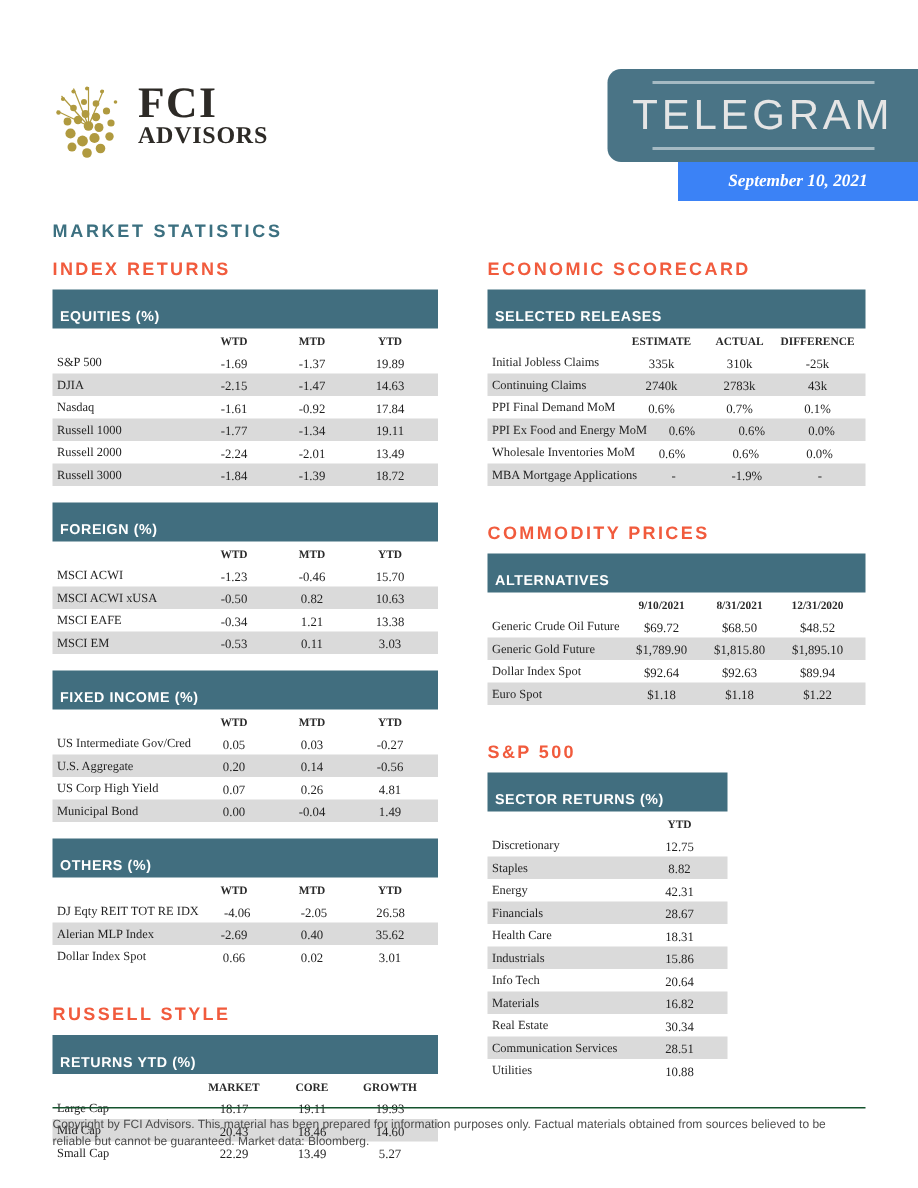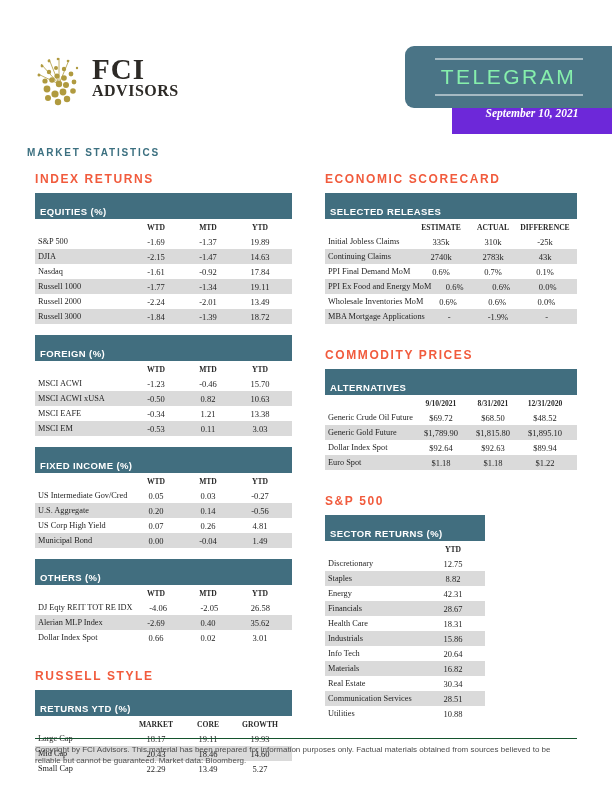--- a/index.html
+++ b/index.html
@@ -12,27 +12,27 @@
   .logo svg { width:52px; height:56px; }
   .brand { margin-left:7px; margin-top:2px; color:#2d2a26; font-family:"Liberation Serif", serif; }
   .brand-top { font-size:29px; font-weight:700; letter-spacing:1px; line-height:26px; }
   .brand-bottom { font-size:16px; font-weight:700; letter-spacing:.5px; line-height:18px; }
   .badge {
     position:absolute; left:405px; top:46px; right:0; height:62px;
     background:#4a7486; border-radius:9px 0 0 9px; z-index:2;
     display:flex; flex-direction:column; justify-content:center; align-items:center;
   }
   .badge-line { width:148px; height:2px; background:rgba(255,255,255,.5); }
-  .badge-title { color:#86efac; font-size:21px; font-weight:400; letter-spacing:2.5px; margin:5px 0; }
+  .badge-title { color:#e5e5e5; font-size:28px; font-weight:400; letter-spacing:2.5px; margin:5px 0; }
   .ribbon {
     position:absolute; left:452px; top:107px; right:0; height:27px;
-    background:#6d28d9; z-index:1; display:flex; justify-content:center;
+    background:#3b82f6; z-index:1; display:flex; align-items:center; justify-content:center;
   }
   .ribbon span { color:#ffffff; font-family:"Liberation Serif", serif; font-style:italic; font-weight:700; font-size:11.5px; }
-  .page-title { position:absolute; left:27px; top:147px; color:#3c7080; font-size:10px; font-weight:700; letter-spacing:1.8px; }
+  .page-title { position:absolute; left:35px; top:147px; color:#3c7080; font-size:12px; font-weight:700; letter-spacing:1.8px; }
 
   
   .col-left  { position:absolute; left:35px;  top:172px; width:257px; }
   .col-right { position:absolute; left:325px; top:172px; width:252px; }
   .sec-title { color:#f15b3d; font-size:12px; font-weight:700; letter-spacing:1.6px; margin:0 0 7px 0; }
   .sec-gap   { margin-top:24px; }
 
   
   .table { margin-bottom:11px; }
   .table.narrow { width:160px; }

